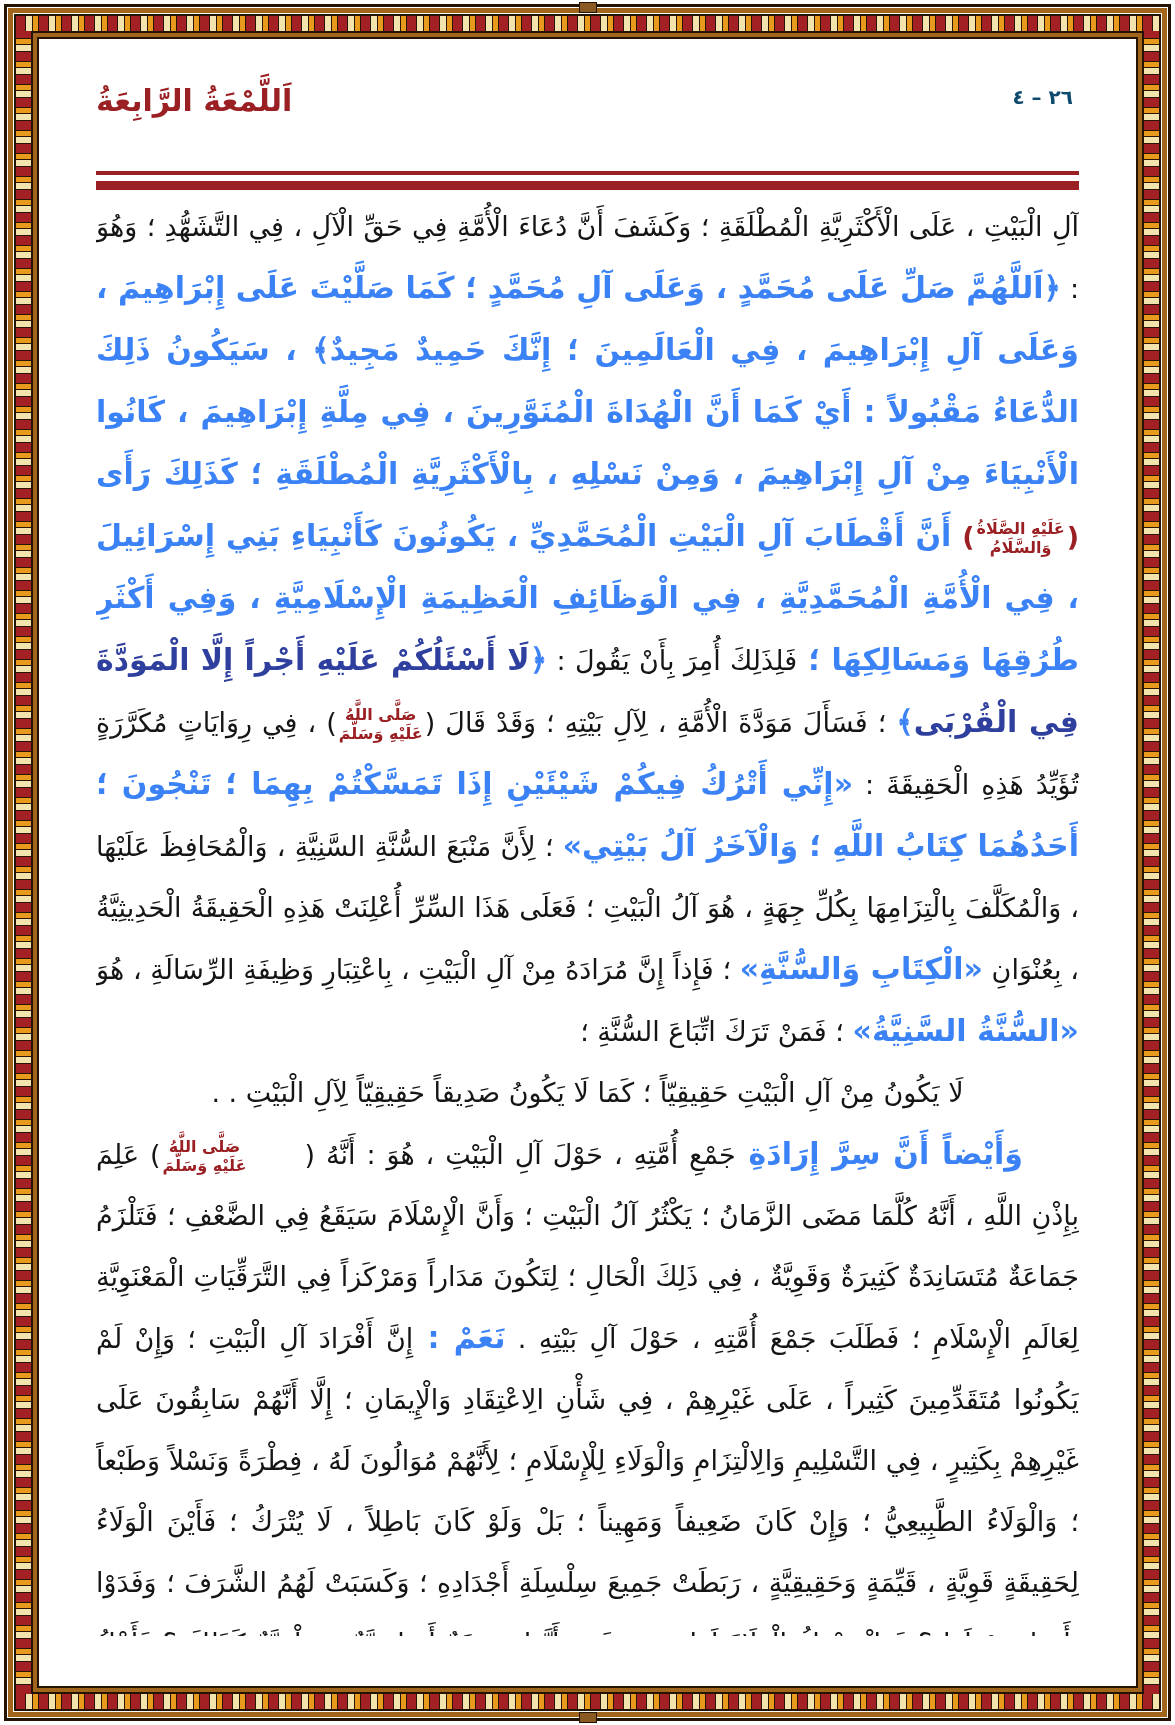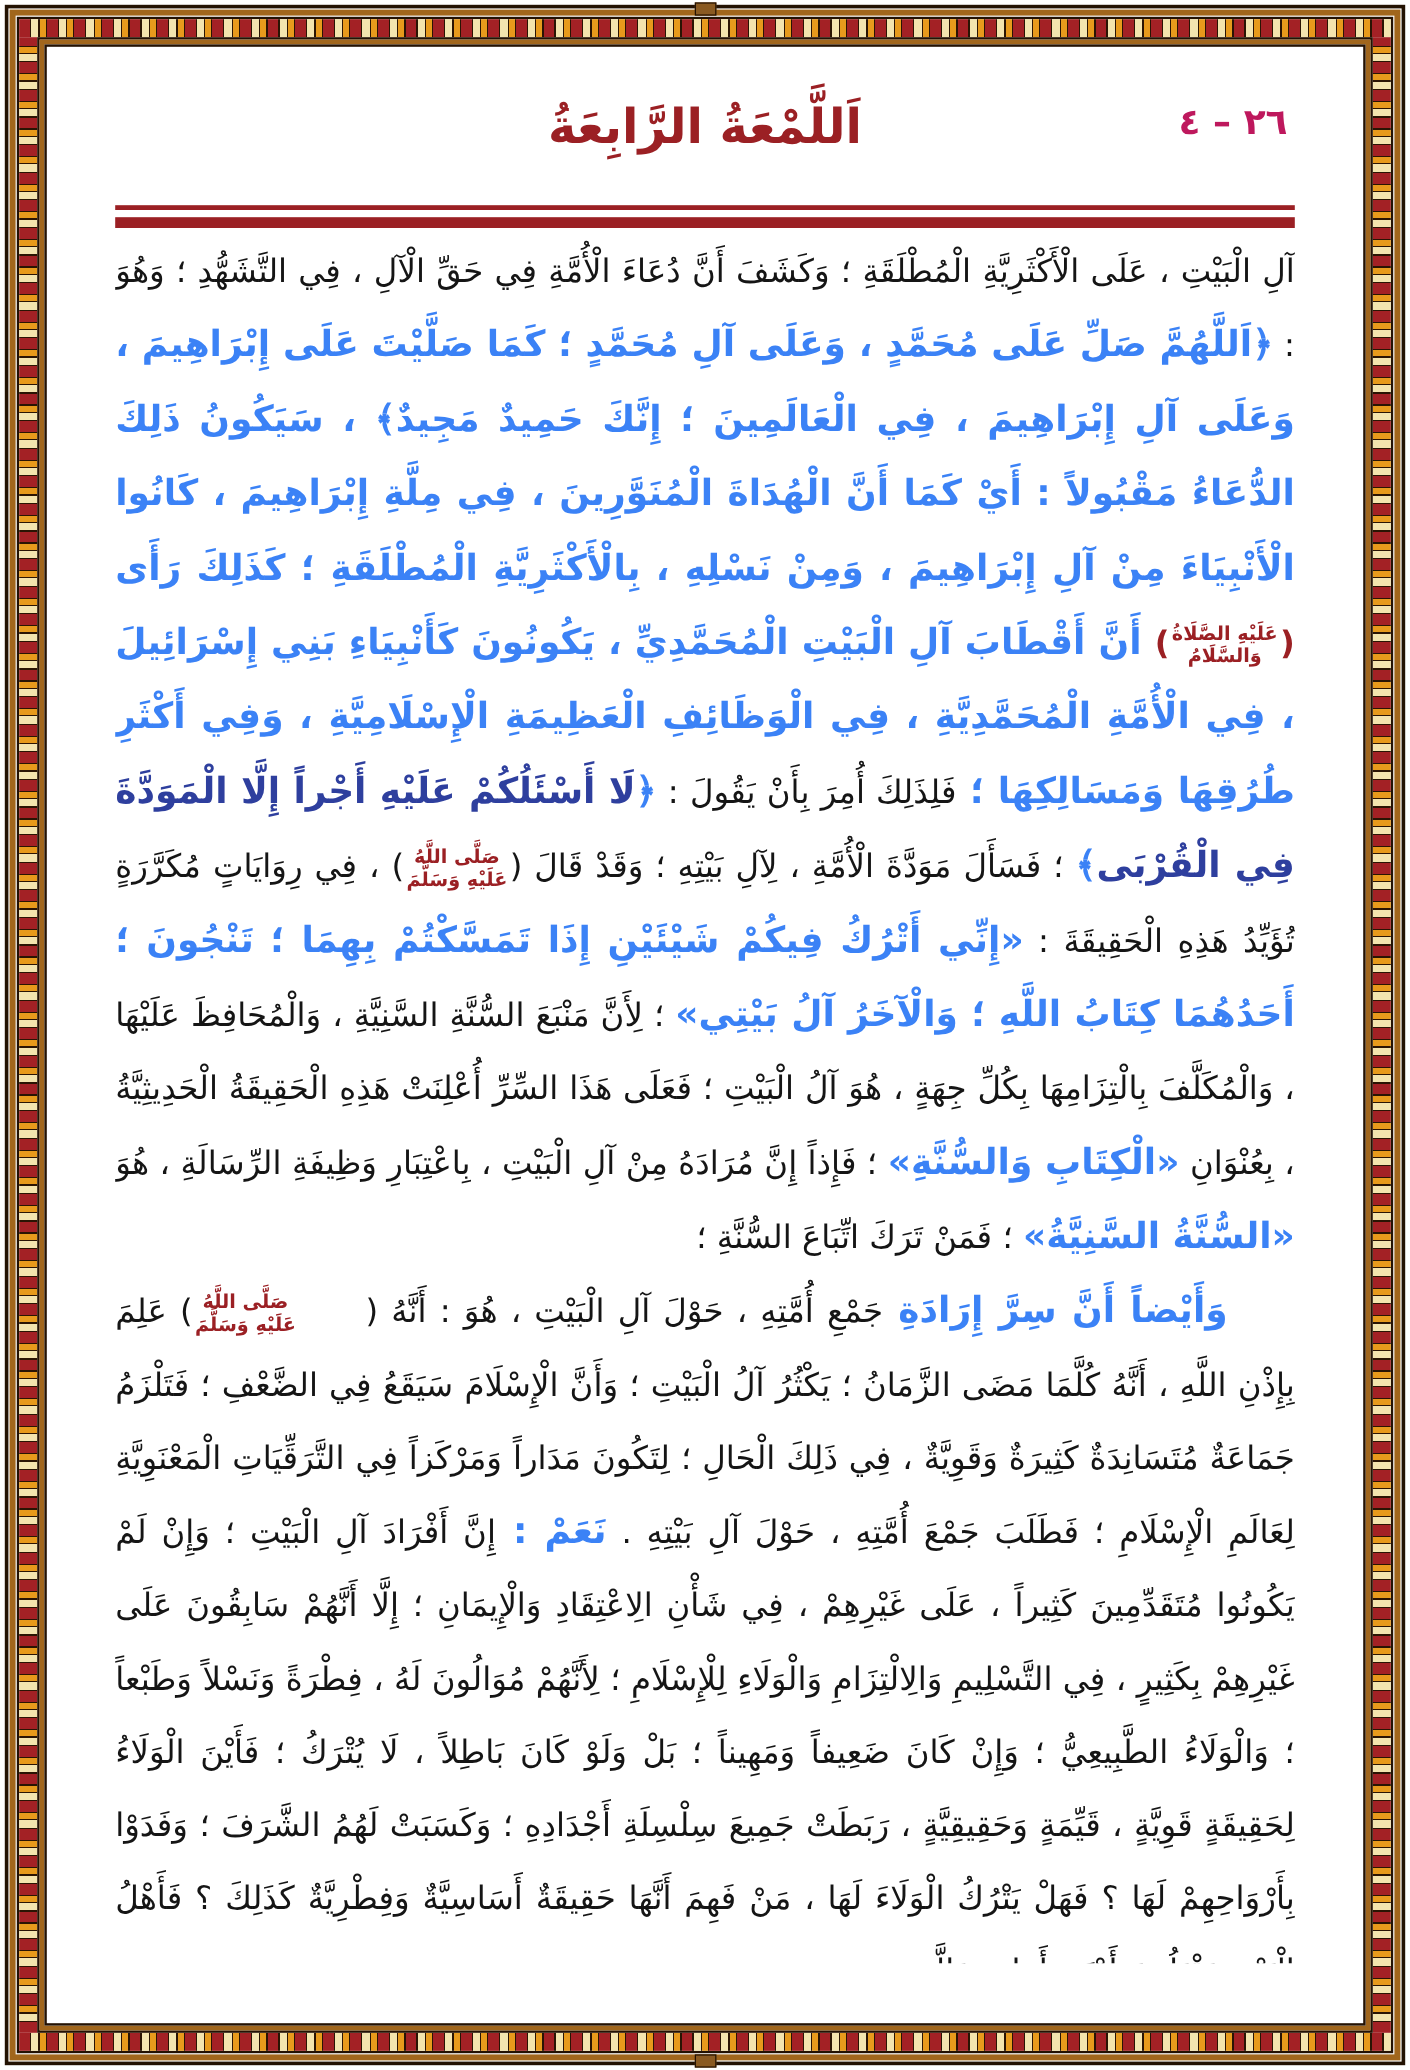--- a/index.html
+++ b/index.html
@@ -24,22 +24,22 @@
   .bd4{inset:31px;border:2px solid #241203;}
   .bd5{inset:33px;border:4px solid #a1661c;}
   .bd6{inset:37px;border:2px solid #241203;}
   .tab{position:absolute;left:50%;transform:translateX(-50%);width:16px;height:9px;background:#8a5a22;border:1px solid #241203;}
   .tab-top{top:2px;}
   .tab-bottom{bottom:2px;}
 
   
   .content{position:absolute;inset:39px;padding:14px 57px 0 57px;box-sizing:border-box;}
   .header{position:relative;height:118px;}
-  .page-number{position:absolute;top:32px;right:6px;color:#be185d;font-weight:bold;font-size:30px;letter-spacing:2px;}
-  .page-title{position:absolute;top:30px;left:0;right:0;text-align:center;color:#9b2024;font-weight:bold;font-size:40px;}
+  .page-number{position:absolute;top:32px;right:6px;color:#0c4a6e;font-weight:bold;font-size:20px;letter-spacing:2px;}
+  .page-title{position:absolute;top:30px;left:0;right:0;text-align:left;color:#9b2024;font-weight:bold;font-size:30px;}
   .rule{height:6px;border-top:4px solid #9b2024;border-bottom:9px solid #9b2024;margin-bottom:6px;}
 
   .text-block{direction:rtl;height:1440px;overflow:hidden;color:#151515;}
   .para{margin:0;font-size:27px;line-height:61px;text-align:justify;}
   .para.center{text-align:center;}
   .para.indent{text-indent:56px;}
   .run.black{color:#151515;}
   .run.red{color:#3b82f6;font-weight:bold;font-size:30px;}
   .run.blue{color:#2e3f9e;font-weight:bold;font-size:30px;}
   .sealwrap{white-space:nowrap;}
@@ -71,18 +71,19 @@
   </div>
   <div class="rule"></div>
   <div class="text-block" id="text-block">
       <p class="para"><span class="run black">آلِ الْبَيْتِ ، عَلَى الْأَكْثَرِيَّةِ الْمُطْلَقَةِ ؛ وَكَشَفَ أَنَّ دُعَاءَ الْأُمَّةِ فِي حَقِّ الْآلِ ، فِي التَّشَهُّدِ ؛ وَهُوَ : </span><span class="run red">﴿اَللَّهُمَّ صَلِّ عَلَى مُحَمَّدٍ ، وَعَلَى آلِ مُحَمَّدٍ ؛ كَمَا صَلَّيْتَ عَلَى إِبْرَاهِيمَ ، وَعَلَى آلِ إِبْرَاهِيمَ ، فِي الْعَالَمِينَ ؛ إِنَّكَ حَمِيدٌ مَجِيدٌ﴾ ، سَيَكُونُ ذَلِكَ الدُّعَاءُ مَقْبُولاً : أَيْ كَمَا أَنَّ الْهُدَاةَ الْمُنَوَّرِينَ ، فِي مِلَّةِ إِبْرَاهِيمَ ، كَانُوا الْأَنْبِيَاءَ مِنْ آلِ إِبْرَاهِيمَ ، وَمِنْ نَسْلِهِ ، بِالْأَكْثَرِيَّةِ الْمُطْلَقَةِ ؛ كَذَلِكَ رَأَى </span><span class="sealwrap red">(<span class="seal-stack">
             <span>عَلَيْهِ الصَّلَاةُ</span>
             <span>وَالسَّلَامُ</span>
           </span>)</span><span class="run red"> أَنَّ أَقْطَابَ آلِ الْبَيْتِ الْمُحَمَّدِيِّ ، يَكُونُونَ كَأَنْبِيَاءِ بَنِي إِسْرَائِيلَ ، فِي الْأُمَّةِ الْمُحَمَّدِيَّةِ ، فِي الْوَظَائِفِ الْعَظِيمَةِ الْإِسْلَامِيَّةِ ، وَفِي أَكْثَرِ طُرُقِهَا وَمَسَالِكِهَا ؛ </span><span class="run black">فَلِذَلِكَ أُمِرَ بِأَنْ يَقُولَ : </span><span class="run red">﴿</span><span class="run blue">لَا أَسْئَلُكُمْ عَلَيْهِ أَجْراً إِلَّا الْمَوَدَّةَ فِي الْقُرْبَى</span><span class="run red">﴾</span><span class="run black"> ؛ فَسَأَلَ مَوَدَّةَ الْأُمَّةِ ، لِآلِ بَيْتِهِ ؛ وَقَدْ قَالَ </span><span class="sealwrap black">(<span class="seal-stack">
             <span>صَلَّى اللَّهُ</span>
             <span>عَلَيْهِ وَسَلَّمَ</span>
           </span>)</span><span class="run black"> ، فِي رِوَايَاتٍ مُكَرَّرَةٍ تُؤَيِّدُ هَذِهِ الْحَقِيقَةَ : </span><span class="run red">«إِنِّي أَتْرُكُ فِيكُمْ شَيْئَيْنِ إِذَا تَمَسَّكْتُمْ بِهِمَا ؛ تَنْجُونَ ؛ أَحَدُهُمَا كِتَابُ اللَّهِ ؛ وَالْآخَرُ آلُ بَيْتِي»</span><span class="run black"> ؛ لِأَنَّ مَنْبَعَ السُّنَّةِ السَّنِيَّةِ ، وَالْمُحَافِظَ عَلَيْهَا ، وَالْمُكَلَّفَ بِالْتِزَامِهَا بِكُلِّ جِهَةٍ ، هُوَ آلُ الْبَيْتِ ؛ فَعَلَى هَذَا السِّرِّ أُعْلِنَتْ هَذِهِ الْحَقِيقَةُ الْحَدِيثِيَّةُ ، بِعُنْوَانِ </span><span class="run red">«الْكِتَابِ وَالسُّنَّةِ»</span><span class="run black"> ؛ فَإِذاً إِنَّ مُرَادَهُ مِنْ آلِ الْبَيْتِ ، بِاعْتِبَارِ وَظِيفَةِ الرِّسَالَةِ ، هُوَ </span><span class="run red">«السُّنَّةُ السَّنِيَّةُ»</span><span class="run black"> ؛ فَمَنْ تَرَكَ اتِّبَاعَ السُّنَّةِ ؛</span></p>
+      <p class="para center"><span class="run black">لَا يَكُونُ مِنْ آلِ الْبَيْتِ حَقِيقِيّاً ؛ كَمَا لَا يَكُونُ صَدِيقاً حَقِيقِيّاً لِآلِ الْبَيْتِ . .</span></p>
       <p class="para indent"><span class="run red">وَأَيْضاً أَنَّ سِرَّ إِرَادَةِ </span><span class="run black">جَمْعِ أُمَّتِهِ ، حَوْلَ آلِ الْبَيْتِ ، هُوَ : أَنَّهُ </span><span class="sealwrap black">(<span class="seal-stack">
             <span>صَلَّى اللَّهُ</span>
             <span>عَلَيْهِ وَسَلَّمَ</span>
           </span>)</span><span class="run black"> عَلِمَ بِإِذْنِ اللَّهِ ، أَنَّهُ كُلَّمَا مَضَى الزَّمَانُ ؛ يَكْثُرُ آلُ الْبَيْتِ ؛ وَأَنَّ الْإِسْلَامَ سَيَقَعُ فِي الضَّعْفِ ؛ فَتَلْزَمُ جَمَاعَةٌ مُتَسَانِدَةٌ كَثِيرَةٌ وَقَوِيَّةٌ ، فِي ذَلِكَ الْحَالِ ؛ لِتَكُونَ مَدَاراً وَمَرْكَزاً فِي التَّرَقِّيَاتِ الْمَعْنَوِيَّةِ لِعَالَمِ الْإِسْلَامِ ؛ فَطَلَبَ جَمْعَ أُمَّتِهِ ، حَوْلَ آلِ بَيْتِهِ . </span><span class="run red">نَعَمْ : </span><span class="run black">إِنَّ أَفْرَادَ آلِ الْبَيْتِ ؛ وَإِنْ لَمْ يَكُونُوا مُتَقَدِّمِينَ كَثِيراً ، عَلَى غَيْرِهِمْ ، فِي شَأْنِ الِاعْتِقَادِ وَالْإِيمَانِ ؛ إِلَّا أَنَّهُمْ سَابِقُونَ عَلَى غَيْرِهِمْ بِكَثِيرٍ ، فِي التَّسْلِيمِ وَالِالْتِزَامِ وَالْوَلَاءِ لِلْإِسْلَامِ ؛ لِأَنَّهُمْ مُوَالُونَ لَهُ ، فِطْرَةً وَنَسْلاً وَطَبْعاً ؛ وَالْوَلَاءُ الطَّبِيعِيُّ ؛ وَإِنْ كَانَ ضَعِيفاً وَمَهِيناً ؛ بَلْ وَلَوْ كَانَ بَاطِلاً ، لَا يُتْرَكُ ؛ فَأَيْنَ الْوَلَاءُ لِحَقِيقَةٍ قَوِيَّةٍ ، قَيِّمَةٍ وَحَقِيقِيَّةٍ ، رَبَطَتْ جَمِيعَ سِلْسِلَةِ أَجْدَادِهِ ؛ وَكَسَبَتْ لَهُمُ الشَّرَفَ ؛ وَفَدَوْا بِأَرْوَاحِهِمْ لَهَا ؟ فَهَلْ يَتْرُكُ الْوَلَاءَ لَهَا ، مَنْ فَهِمَ أَنَّهَا حَقِيقَةٌ أَسَاسِيَّةٌ وَفِطْرِيَّةٌ كَذَلِكَ ؟ فَأَهْلُ الْبَيْتِ يَقْبَلُونَ أَدْنَى أَمَارَةٍ دَالَّةٍ</span></p>
     </div>
 </div>
 
 </body></html>

